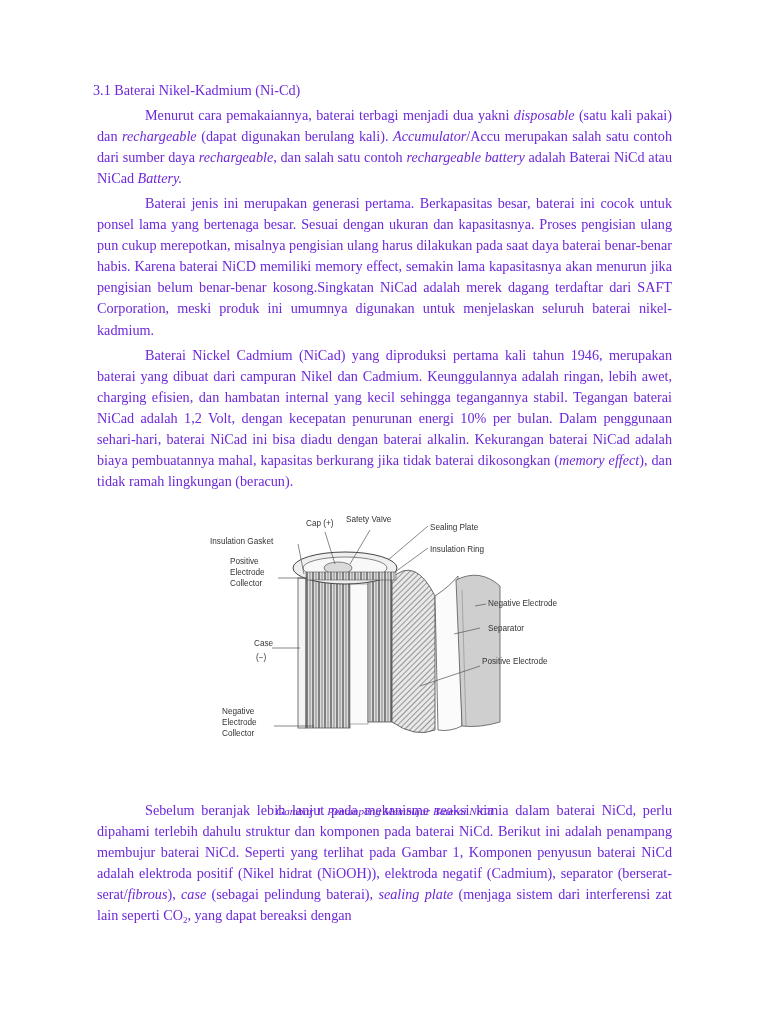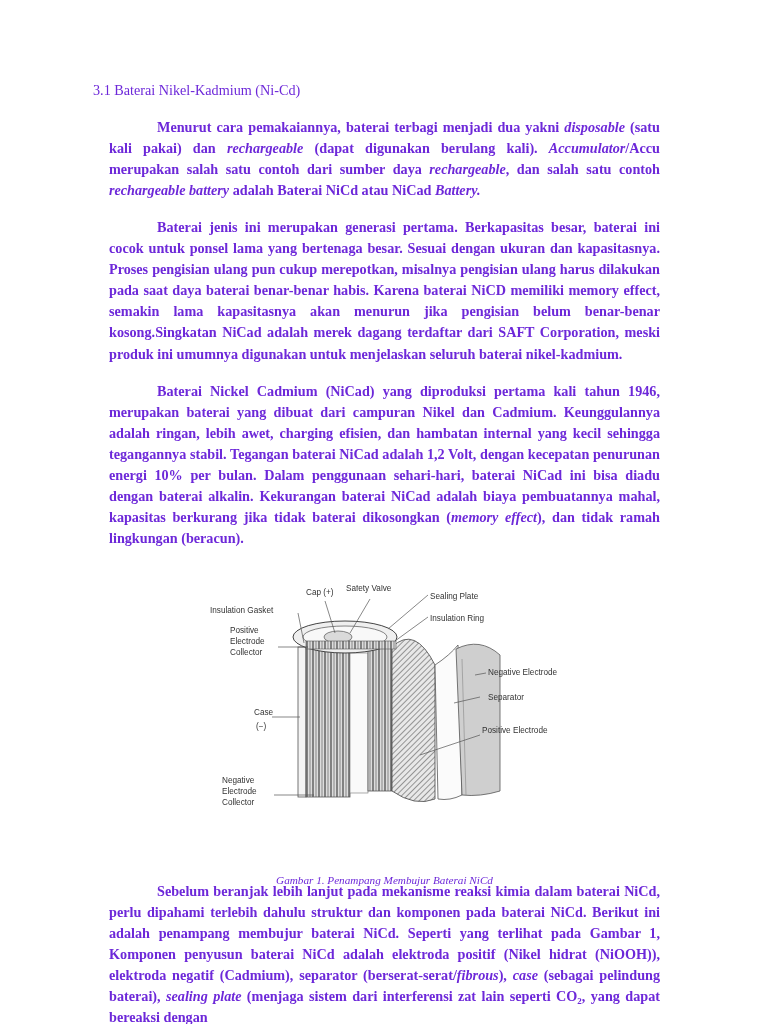--- a/index.html
+++ b/index.html
@@ -3,21 +3,21 @@
   <meta charset="utf-8">
   <style>
     html, body { margin: 0; padding: 0; background: #ffffff; }
     body { width: 768px; height: 1024px; position: relative; overflow: hidden; }
     .page {
       position: absolute; left: 93px; top: 80px; width: 583px;
       font-family: "Liberation Serif", "DejaVu Serif", serif;
       font-size: 14.2px; line-height: 21.05px; color: #6d28d9;
     }
     .heading { margin: 0; font-weight: normal; font-size: 14.2px; }
-    .para { margin: 16px; text-align: justify; text-indent: 48px; font-weight: bold; }
+    .para { margin: 4px; text-align: justify; text-indent: 48px; }
     .para i { font-style: italic; }
     .figure {
       position: relative; width: 583px; height: 300px; margin-top: 0;
     }
     .figure svg { position: absolute; left: 117px; top: 20px; }
     .figure-caption {
       position: absolute; left: 0; width: 583px; top: 262px; text-align: center;
       font-style: italic; font-size: 11.2px; margin-top: 43px;
     }
     .lbl { font-family: "Liberation Sans", "DejaVu Sans", sans-serif; font-size: 8.2px; fill: #333; }

